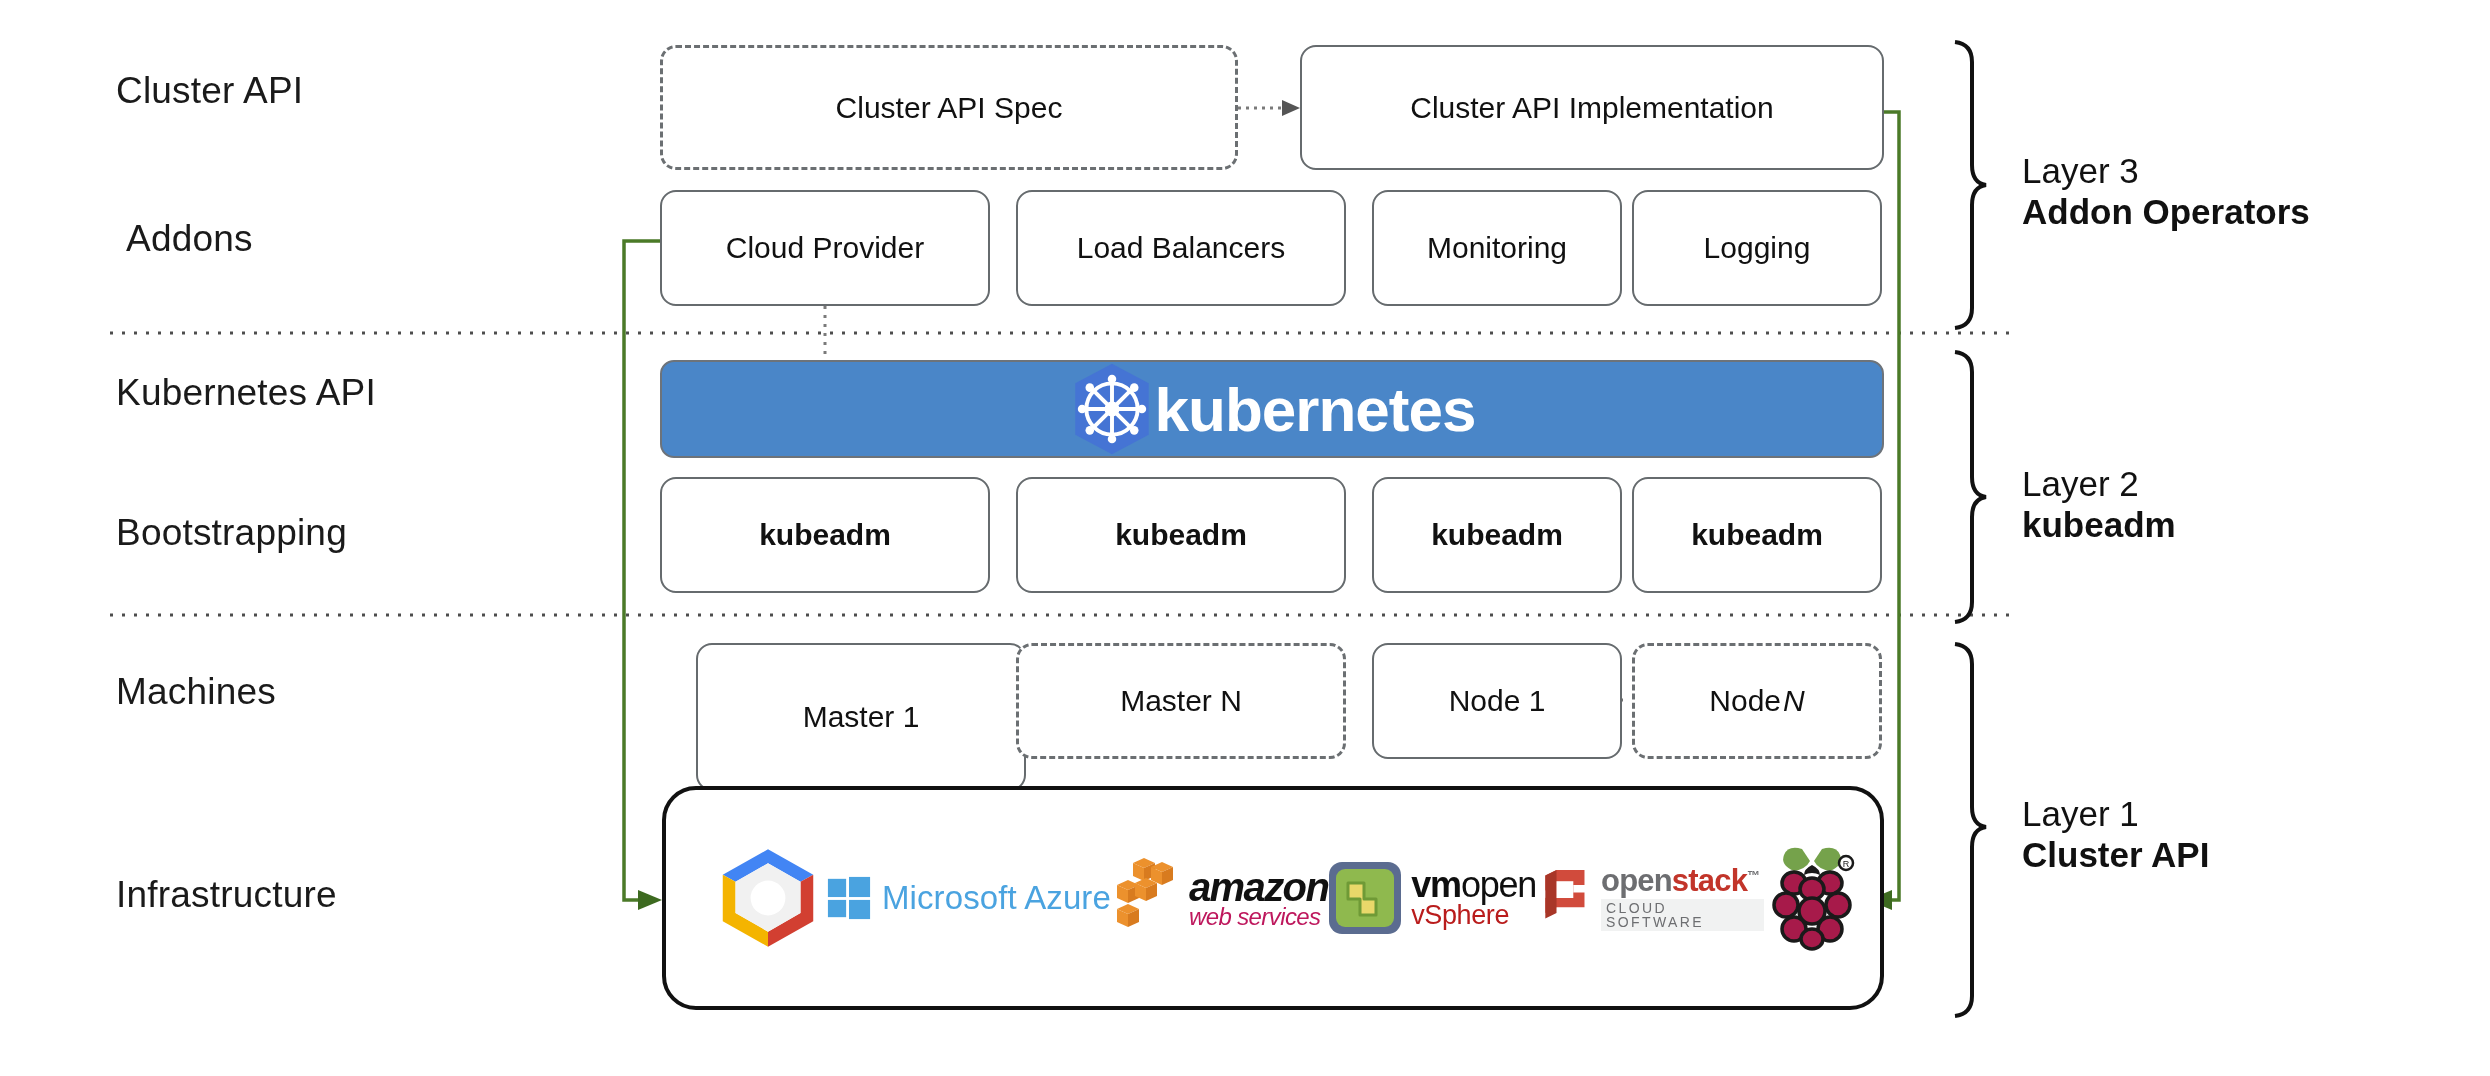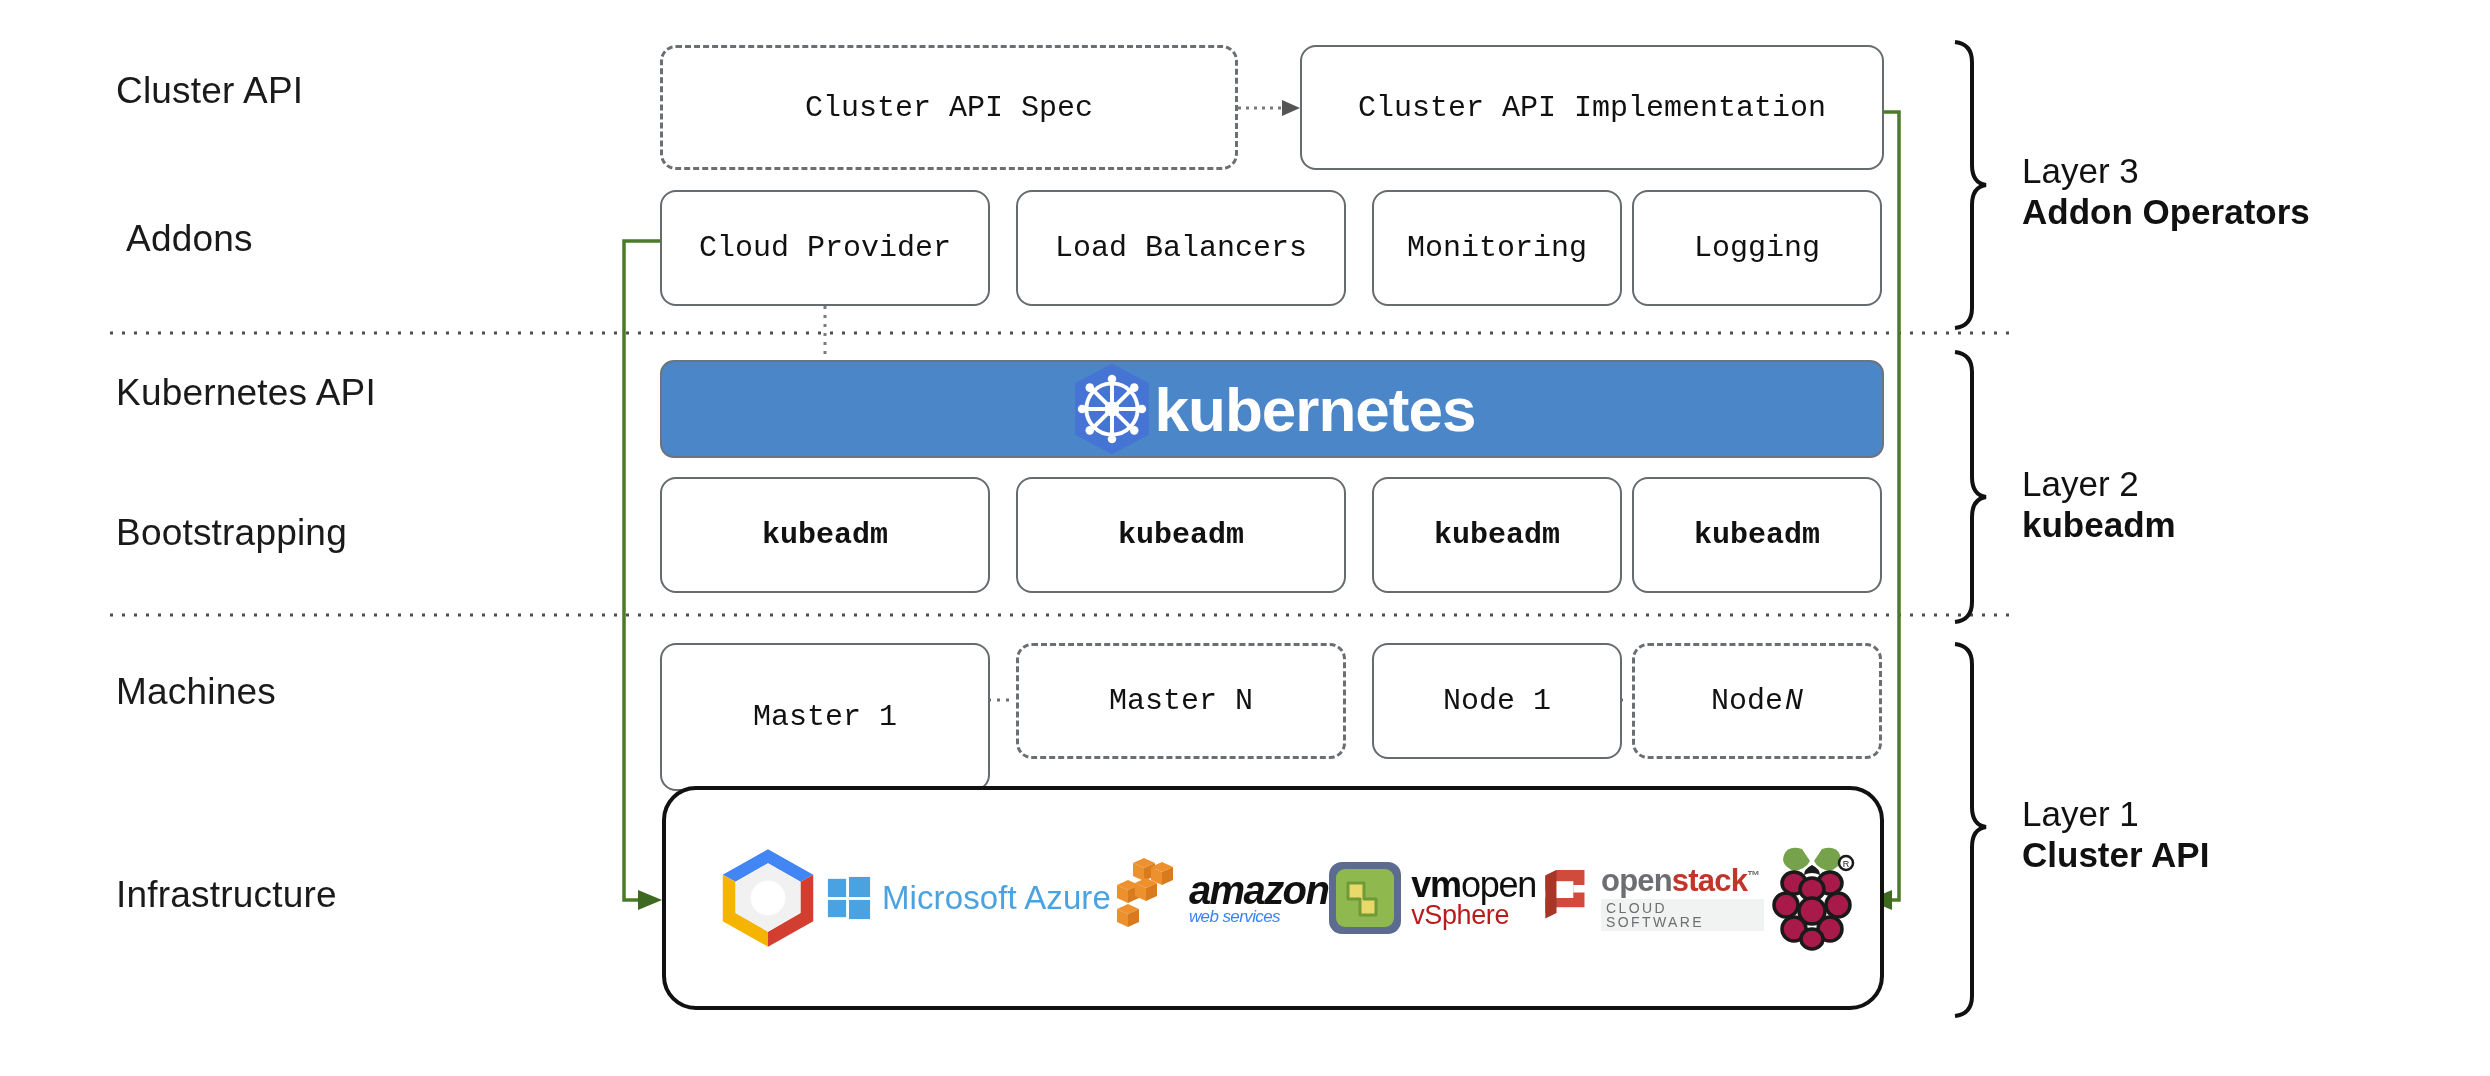--- a/index.html
+++ b/index.html
@@ -31,21 +31,20 @@
     box-sizing: border-box;
     background: #ffffff;
     border: 2.5px solid #666b6e;
     border-radius: 16px;
     display: flex;
     align-items: center;
     justify-content: center;
     font-size: 30px;
     color: #111;
     text-align: center;
-    font-family: Liberation Mono, monospace;
   }
   .box.dashed {
     border-style: dashed;
     border-width: 3px;
     border-color: #6b6f72;
   }
   .box.bold-text { font-weight: bold; }
   .box .ital { font-style: italic; padding-left: 2px; }
 
   
@@ -103,21 +102,21 @@
   }
   
   .vmw-wrap { display:flex; align-items:center; }
   .vmw-text { margin-left: 9px; line-height: 0.98; }
   .vmw-top { font-size: 36px; font-weight: bold; color:#0f0f0f; letter-spacing:-1.2px; }
   .vmw-top .thin { font-weight: 400; }
   .vmw-sub { font-size: 27px; color:#b91c1c; letter-spacing:-0.4px; }
   
   .aws-text { line-height: 0.95; text-align:left; margin-left: 4px; font-style: italic;}
   .aws-top { font-size: 40px; font-weight: bold; letter-spacing:-1.6px; color:#111; }
-  .aws-bot { font-size: 17px; letter-spacing:-0.6px; color:#3b82f6; }
+  .aws-bot { font-size: 24px; letter-spacing:-0.6px; color:#be185d; }
   
   .os-text { line-height: 1.0; margin-left: 7px; }
   .os-top { font-size: 31px; font-weight: bold; letter-spacing:-0.8px; }
   .os-open { color:#6d6e71; }
   .os-stack { color:#c2352a; }
   .os-tm { font-size: 13px; vertical-align: super; color:#6d6e71; }
   .os-bot {
     font-size: 14px; letter-spacing: 2.4px; color:#6d6e71;
     background:#f1f2f2; padding: 2px 4px 2px 5px; display:inline-block; margin-top:3px;
   }
@@ -216,21 +215,21 @@
   <div class="box bold-text" style="left:1016px; top:477px; width:330px; height:116px;">
     <span>kubeadm</span>
   </div>
   <div class="box bold-text" style="left:1372px; top:477px; width:250px; height:116px;">
     <span>kubeadm</span>
   </div>
   <div class="box bold-text" style="left:1632px; top:477px; width:250px; height:116px;">
     <span>kubeadm</span>
   </div>
 
-  <div class="box" style="left:660px; top:643px; width:330px; height:148px;">
+  <div class="box" style="left:696px; top:643px; width:330px; height:148px;">
     <span>Master 1</span>
   </div>
   <div class="box dashed" style="left:1016px; top:643px; width:330px; height:116px;">
     <span>Master N</span>
   </div>
   <div class="box" style="left:1372px; top:643px; width:250px; height:116px;">
     <span>Node 1</span>
   </div>
   <div class="box dashed" style="left:1632px; top:643px; width:250px; height:116px;">
     <span>Node </span>

